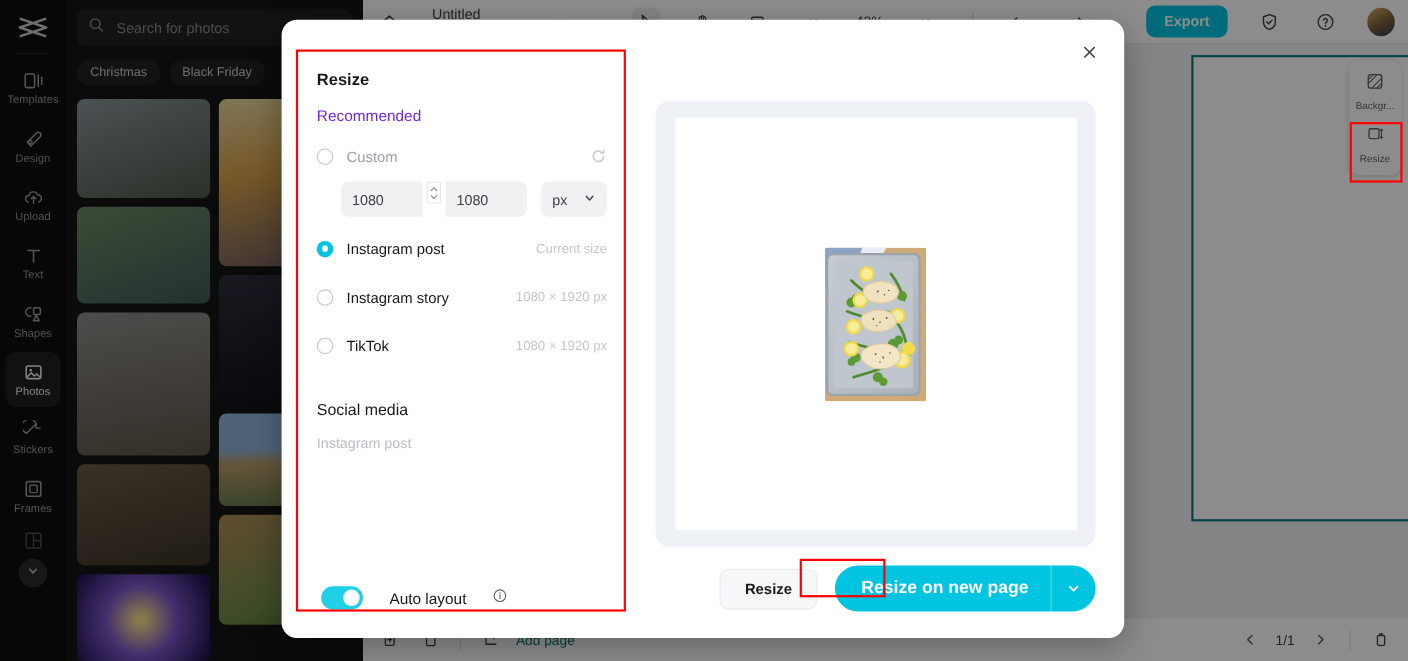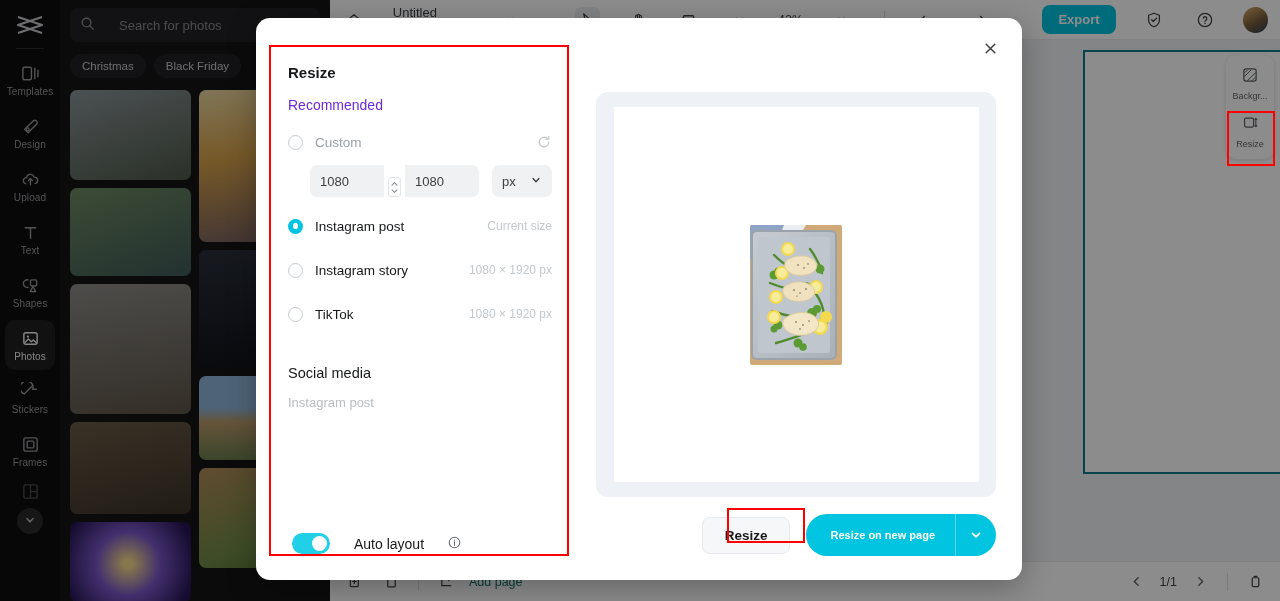--- a/index.html
+++ b/index.html
@@ -35,21 +35,21 @@
     display:flex; align-items:center; justify-content:center; margin-top: 2px; cursor:pointer;
   }
 
   
   .panel {
     position: absolute; left: 60px; top: 0; width: 270px; height: 601px;
     background: #141416; padding: 8px 10px; z-index: 4; overflow: hidden;
   }
   .search {
     height: 34px; background: #222226; border-radius: 8px;
-    display: flex; align-items: center; gap: 24px; padding: 0 10px;
+    display: flex; align-items: center; gap: 11px; padding: 0 10px;
   }
   .search-ph { font-size: 13px; color: #8b8b90; }
   .chips { display: flex; gap: 8px; margin-top: 12px; align-items: flex-end; }
   .chip {
     background: #222226; color: #c9c9ce; font-size: 11.5px;
     border-radius: 14px; padding: 6px 12px; white-space: nowrap; cursor: pointer;
   }
   .grid { display: flex; gap: 8px; margin-top: 12px; }
   .col { display: flex; flex-direction: column; gap: 8px; width: 50%; }
   .thumb { border-radius: 7px; width: 100%; }
@@ -136,21 +136,21 @@
     border:none; background:#00c4e0;
     display:flex; align-items:center; justify-content:center;
   }
   .radio.on::after { content:""; width:5.5px; height:5.5px; border-radius:50%; background:#fff; }
   .opt-label { font-size:13.5px; color:#17181a; }
   .opt-label.muted { color:#9aa0a6; }
   .opt-spacer { flex:1; }
   .opt-size { font-size:12px; color:#c3c8cc; }
   .reset-ico { cursor:pointer; display:flex; align-items:center; }
 
-  .dims { display:flex; align-items:flex-end; margin-top:8px; padding-left:22px; gap:3px; }
+  .dims { display:flex; align-items:flex-start; margin-top:8px; padding-left:22px; gap:3px; }
   .dim-in {
     width:74px; height:32px; background:#eff1f3; border:none; border-radius:7px;
     font-family:"Liberation Sans", sans-serif; font-size:13px; color:#3c4043;
     padding:0 10px; outline:none;
   }
   .dim-in.r { border-top-left-radius:0; border-bottom-left-radius:0; }
   .dim-in.l { border-top-right-radius:0; border-bottom-right-radius:0; }
   .link-ico {
     width:13px; height:20px; background:#fff; border:1px solid #e3e6e8; border-radius:3px;
     display:flex; align-items:center; justify-content:center; margin:0 1px; cursor:pointer; flex:none;
@@ -186,21 +186,21 @@
 
   .actions { position:absolute; right:26px; bottom:24px; display:flex; align-items:center; gap:16px; }
   .btn-resize {
     background:#f6f7f8; color:#17181a; font-size:13.5px; font-weight:700;
     border:1px solid #e8eaed; border-radius:8px; padding:10px 22px; cursor:pointer;
   }
   .btn-primary {
     background:#00c4e0; color:#fff; border-radius:22px; height:42px;
     display:flex; align-items:center; cursor:pointer;
   }
-  .btn-primary .lbl { font-size:11px; font-weight:700; padding:0 20px 0 24px; }
+  .btn-primary .lbl { font-size:16px; font-weight:700; padding:0 20px 0 24px; }
   .btn-primary .div { width:1px; height:42px; background:rgba(255,255,255,.35); }
   .btn-primary .cav { width:40px; display:flex; align-items:center; justify-content:center; }
 </style>
 </head>
 <body>
 
 <div id="app">
 
   <div class="rail">
     <div class="rail-logo">

